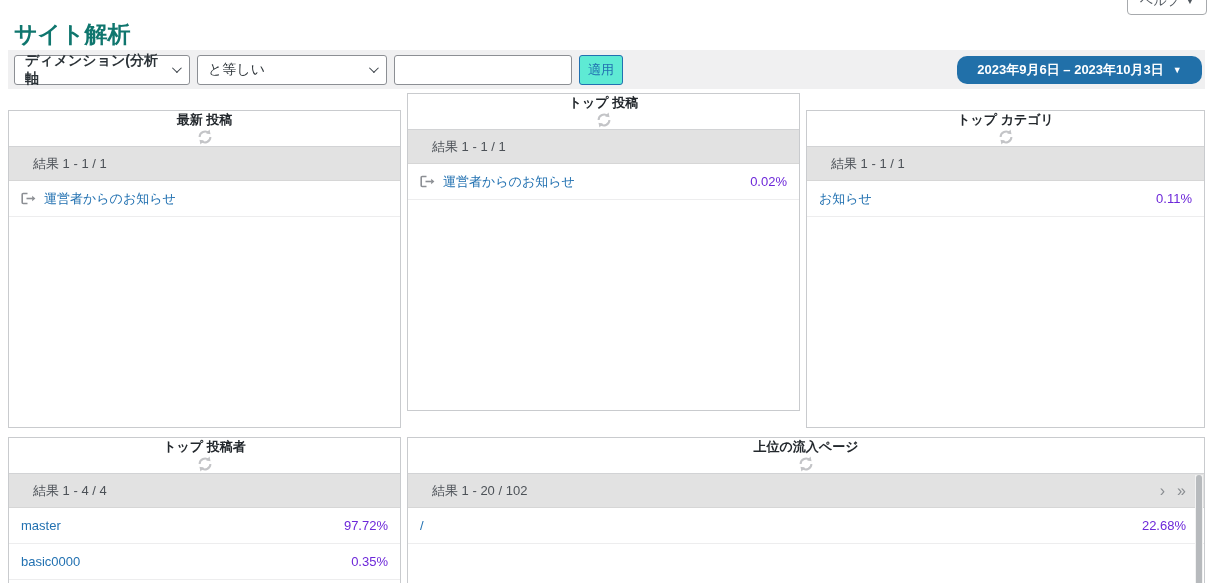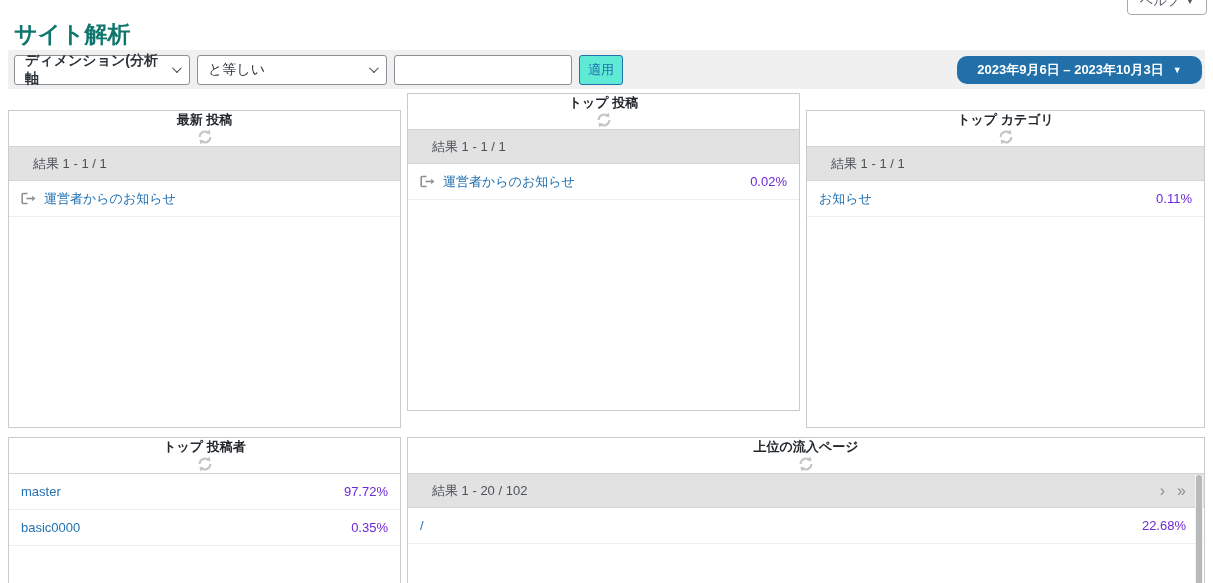--- a/index.html
+++ b/index.html
@@ -197,20 +197,23 @@
   </div>
 </section>
 
 <section class="panel" id="p-auth">
   <div class="panel-header">
     <span class="panel-title">トップ 投稿者</span>
     <svg class="refresh-icon" viewBox="0 0 16 16">
         <use href="#ic-refresh"></use>
       </svg>
   </div>
+  <div class="results-bar">
+    <span>結果 1 - 4 / 4</span>
+  </div>
   <div class="row">
     <span class="row-label">
       <a>master</a>
     </span>
     <span class="pct">97.72%</span>
   </div>
   <div class="row">
     <span class="row-label">
       <a>basic0000</a>
     </span>

